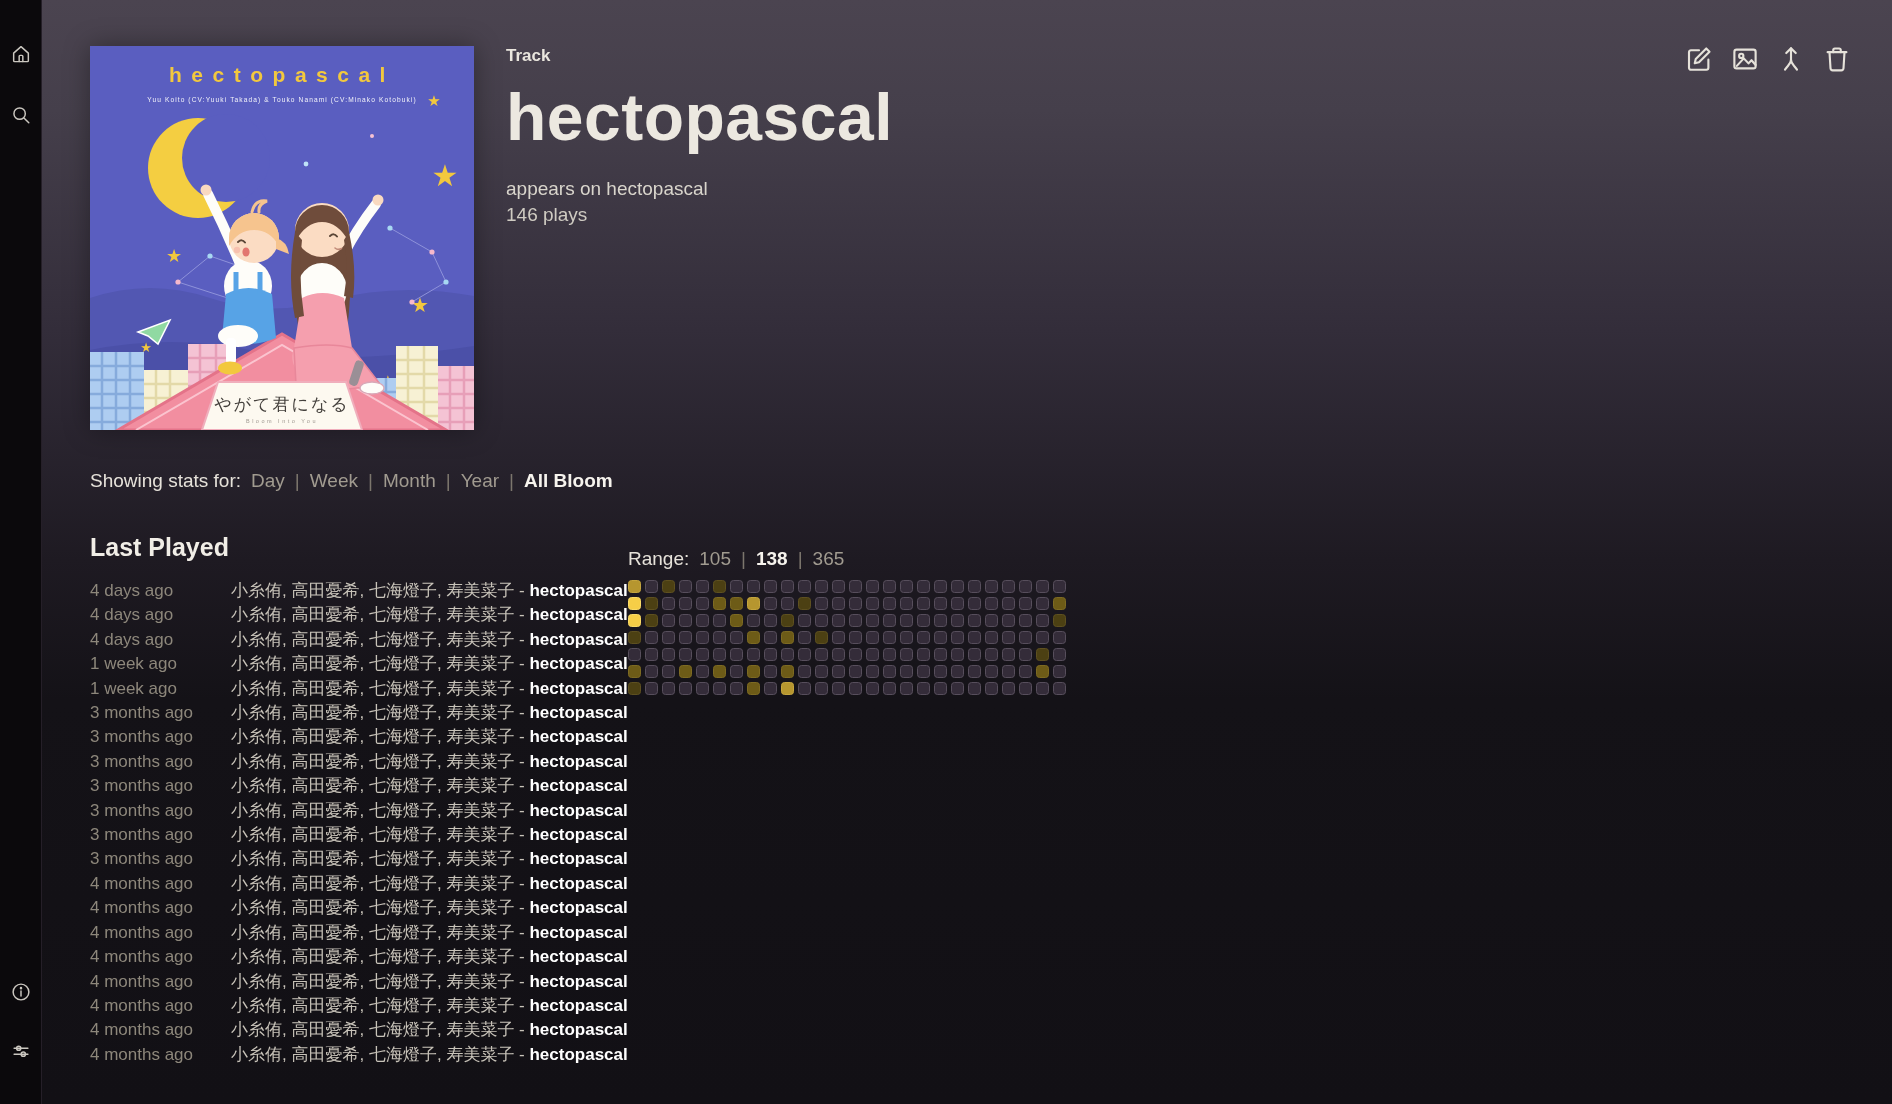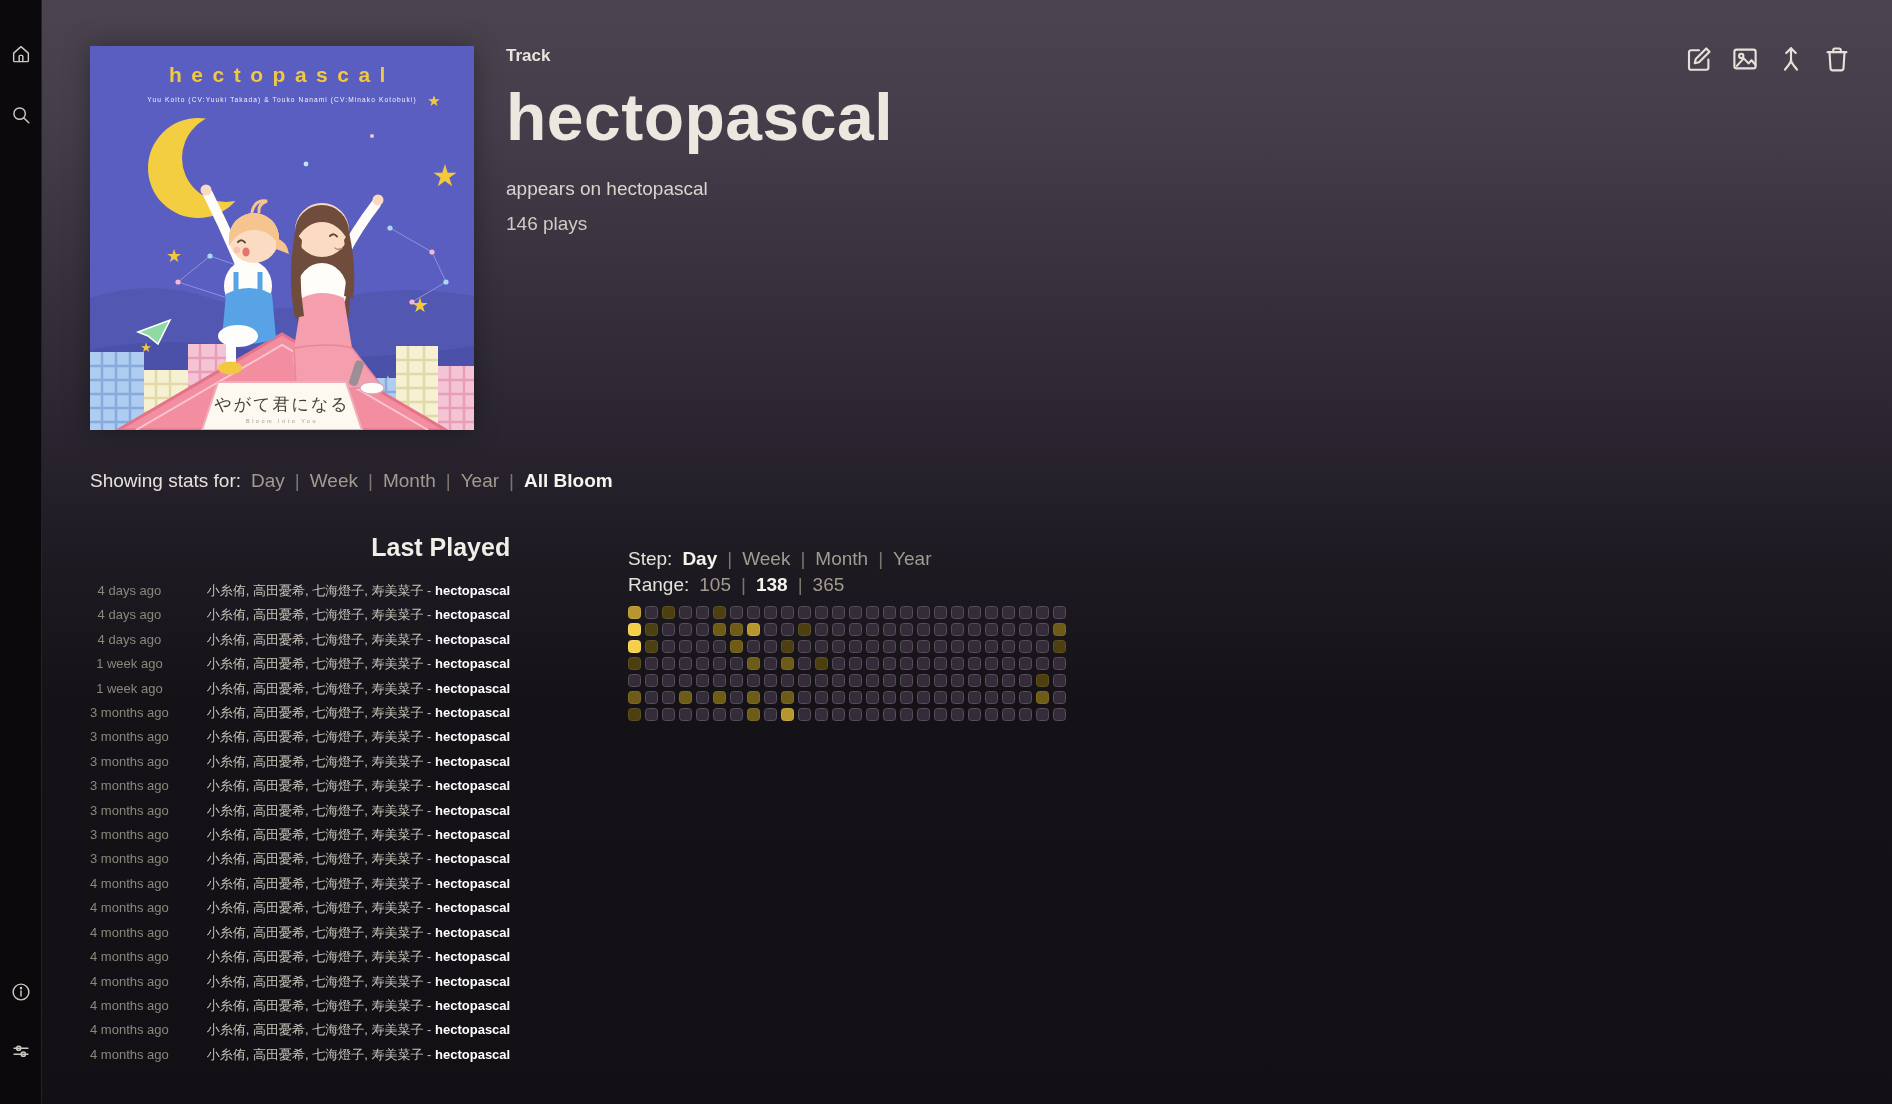--- a/index.html
+++ b/index.html
@@ -22,37 +22,37 @@
   .sb-icon { width:22px; height:22px; cursor:pointer; opacity:.92; }
   .sb-icon svg { width:100%; height:100%; stroke:#dcd8d0; stroke-width:1.6; fill:none; stroke-linecap:round; stroke-linejoin:round; }
 
   
   .album-art { position:absolute; left:90px; top:46px; width:384px; height:384px; display:block; box-shadow:0 0 24px rgba(0,0,0,.35); }
   .header-text { position:absolute; left:506px; top:46px; }
   .type-label { font-size:17px; font-weight:700; color:#e9e5dd; line-height:20px; }
   .page-title { font-size:66px; font-weight:700; color:#ece8e0; line-height:74px; margin-top:14px; letter-spacing:.5px; }
   .appears { font-size:19px; color:#d9d5cc; margin-top:24px; }
   .appears a { color:#d9d5cc; text-decoration:none; cursor:pointer; }
-  .plays { font-size:19px; color:#cfcbc2; margin-top:13px; }
+  .plays { font-size:19px; color:#cfcbc2; margin-top:4px; }
 
   .actions { position:absolute; top:44px; right:40px; display:flex; gap:16px; }
   .action-btn { width:30px; height:30px; cursor:pointer; }
   .action-btn svg { width:100%; height:100%; stroke:#e6e2da; stroke-width:1.7; fill:none; stroke-linecap:round; stroke-linejoin:round; }
 
   
   .stats-row { position:absolute; left:90px; top:470px; font-size:19px; color:#ddd9d0; }
   .opt { color:#a19b90; cursor:pointer; margin:0 4px; }
   .opt.selected { color:#f7f4ee; font-weight:700; }
   .sep { color:#7c766d; margin:0 6px; }
 
   
-  .section-heading { font-size:25px; font-weight:700; color:#f1eee7;text-align:right; }
+  .section-heading { font-size:25px; font-weight:700; color:#f1eee7; }
   .last-played { position:absolute; left:90px; top:533px; }
   .lp-table { margin-top:17px; border-collapse:collapse; }
-  .lp-table td { font-size:13px; line-height:24.4px; white-space:nowrap; vertical-align:top;text-align:center; }
+  .lp-table td { font-size:17px; line-height:24.4px; white-space:nowrap; vertical-align:top; }
   .lp-time { color:#8d877b; padding-right:38px; }
   .lp-artist { color:#c8c3b9; cursor:pointer; text-decoration:none; }
   .lp-joiner { color:#c8c3b9; }
   .lp-track { color:#ffffff; font-weight:700; cursor:pointer; text-decoration:none; }
 
   .activity { position:absolute; left:628px; top:533px; }
   .act-line { font-size:19px; color:#ddd9d0; margin-top:2px; line-height:24px; }
   .act-line:first-of-type { margin-top:14px; }
   .act-label { color:#e6e2da; margin-right:6px; }
 
@@ -326,23 +326,20 @@
         <tr>
           <td class="lp-time">4 months ago</td>
           <td><a class="lp-artist">小糸侑</a><span class="lp-joiner">, </span><a class="lp-artist">高田憂希</a><span class="lp-joiner">, </span><a class="lp-artist">七海燈子</a><span class="lp-joiner">, </span><a class="lp-artist">寿美菜子</a><span class="lp-joiner"> - </span><a class="lp-track">hectopascal</a></td>
         </tr>
       </tbody>
     </table>
 </div>
 
 <div class="activity">
   <div class="act-line">
-    <span class="act-label">Step:</span><span id="step-options"><span class="opt selected">Day</span><span class="sep">|</span><span class="opt">Week</span><span class="sep">|</span><span class="opt">Month</span><span class="sep">|</span><span class="opt">Year</span></span>
-  </div>
-  <div class="act-line">
     <span class="act-label">Range:</span><span id="range-options"><span class="opt">105</span><span class="sep">|</span><span class="opt selected">138</span><span class="sep">|</span><span class="opt">365</span></span>
   </div>
   <div class="heatmap" id="heatmap">
       <div class="hm-cell" style="background: rgb(182, 150, 47); border-color: rgb(196, 165, 62);"></div>
       <div class="hm-cell" style="background: rgb(52, 44, 57); border-color: rgb(87, 78, 92);"></div>
       <div class="hm-cell" style="background: rgb(76, 64, 19); border-color: rgb(94, 80, 32);"></div>
       <div class="hm-cell" style="background: rgb(52, 44, 57); border-color: rgb(87, 78, 92);"></div>
       <div class="hm-cell" style="background: rgb(52, 44, 57); border-color: rgb(87, 78, 92);"></div>
       <div class="hm-cell" style="background: rgb(76, 64, 19); border-color: rgb(94, 80, 32);"></div>
       <div class="hm-cell" style="background: rgb(52, 44, 57); border-color: rgb(87, 78, 92);"></div>

